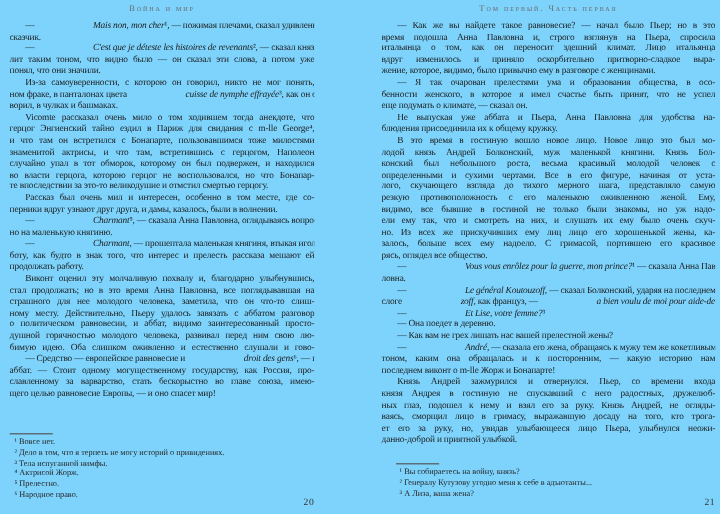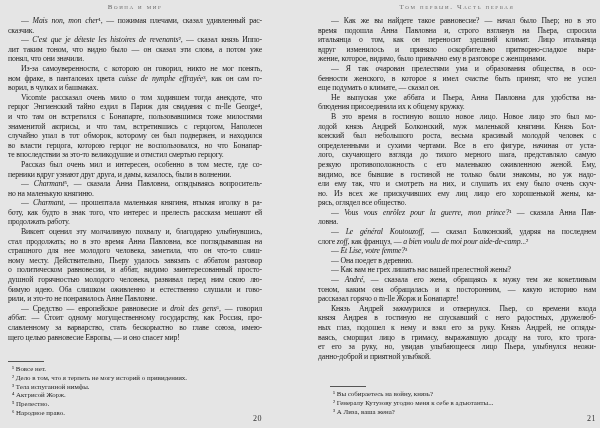--- a/index.html
+++ b/index.html
@@ -1,40 +1,40 @@
 <!DOCTYPE html>
 <html lang="ru"><head>
 <meta charset="utf-8">
 <style>
   html,body { margin:0; padding:0; }
   body {
     width:600px; height:428px; background:#ffffff; overflow:hidden;
     font-family:"Liberation Serif","DejaVu Serif",serif;
   }
-  .spread { position:relative; width:600px; height:428px; background:#e5e5e5; }
+  .spread { position:relative; width:600px; height:428px; background:#7dd3fc; }
 
   .page { position:absolute; top:0; height:428px; }
   .page.left  { left:8px;  width:254px; }
   .page.right { left:318px; width:278px; }
 
   .rhead {
     position:absolute; top:3px; left:0; right:0; text-align:center;
     font-variant:small-caps; letter-spacing:1.6px;
     font-size:7px; color:#6b6b6b; white-space:nowrap;
   }
 
   .bodytext { position:absolute; top:16px; left:0; right:0; }
   .ln {
     height:9.6px; line-height:9.6px; font-size:7.8px; letter-spacing:-0.15px;
     color:#1c1c1c; white-space:nowrap; overflow:hidden;
     text-align:justify; text-align-last:justify;
   }
   .ln.ind  { text-indent:13px; }
   .ln.last { text-align-last:left; }
-  .ln i { font-style:italic; }
+  .ln i { font-style:italic;margin-left:47px; }
 
   .fnblock { position:absolute; left:0; right:0; color:#262626; }
   .page.left  .fnblock { top:361px; }
   .page.right .fnblock { top:386px; }
   .fnrule { width:36px; border-top:1px solid #555; height:0; margin-bottom:3px; }
   .page.right .fnrule { margin-left:12px; }
   .fn { font-size:6.9px; line-height:8.8px; white-space:nowrap; overflow:hidden; }
   .page.left  .fn { padding-left:4px; }
   .page.right .fn { padding-left:15px; }
 
@@ -74,21 +74,20 @@
         <div class="ln ind">— <i>Charmant</i>, — прошептала маленькая княгиня, втыкая иголку в ра-</div>
         <div class="ln">боту, как будто в знак того, что интерес и прелесть рассказа мешают ей</div>
         <div class="ln last">продолжать работу.</div>
         <div class="ln ind">Виконт оценил эту молчаливую похвалу и, благодарно улыбнувшись,</div>
         <div class="ln">стал продолжать; но в это время Анна Павловна, все поглядывавшая на</div>
         <div class="ln">страшного для нее молодого человека, заметила, что он что-то слиш-</div>
         <div class="ln">ному месту. Действительно, Пьеру удалось завязать с аббатом разговор</div>
         <div class="ln">о политическом равновесии, и аббат, видимо заинтересованный просто-</div>
         <div class="ln">душной горячностью молодого человека, развивал перед ним свою лю-</div>
         <div class="ln">бимую идею. Оба слишком оживленно и естественно слушали и гово-</div>
-        <div class="ln last">рили, и это-то не понравилось Анне Павловне.</div>
         <div class="ln ind">— Средство — европейское равновесие и <i>droit des gens</i>⁶, — говорил</div>
         <div class="ln">аббат. — Стоит одному могущественному государству, как Россия, про-</div>
         <div class="ln">славленному за варварство, стать бескорыстно во главе союза, имею-</div>
         <div class="ln last">щего целью равновесие Европы, — и оно спасет мир!</div>
       </div>
     <div class="fnblock">
       <div class="fnrule"></div>
       <div>
 
       <div class="fn">¹ Вовсе нет.</div>
@@ -118,31 +117,32 @@
         <div class="ln last">блюдения присоединила их к общему кружку.</div>
         <div class="ln ind">В это время в гостиную вошло новое лицо. Новое лицо это был мо-</div>
         <div class="ln">лодой князь Андрей Болконский, муж маленькой княгини. Князь Бол-</div>
         <div class="ln">конский был небольшого роста, весьма красивый молодой человек с</div>
         <div class="ln">определенными и сухими чертами. Все в его фигуре, начиная от уста-</div>
         <div class="ln">лого, скучающего взгляда до тихого мерного шага, представляло самую</div>
         <div class="ln">резкую противоположность с его маленькою оживленною женой. Ему,</div>
         <div class="ln">видимо, все бывшие в гостиной не только были знакомы, но уж надо-</div>
         <div class="ln">ели ему так, что и смотреть на них, и слушать их ему было очень скуч-</div>
         <div class="ln">но. Из всех же прискучивших ему лиц лицо его хорошенькой жены, ка-</div>
+        <div class="ln">залось, больше всех ему надоело. С гримасой, портившею его красивое</div>
         <div class="ln last">рясь, оглядел все общество.</div>
         <div class="ln ind">— <i>Vous vous enrôlez pour la guerre, mon prince?</i>¹ — сказала Анна Пав-</div>
         <div class="ln last">ловна.</div>
         <div class="ln ind">— <i>Le général Koutouzoff</i>, — сказал Болконский, ударяя на последнем</div>
         <div class="ln last">слоге <i>zoff</i>, как француз, — <i>a bien voulu de moi pour aide-de-camp...</i>²</div>
         <div class="ln ind last">— <i>Et Lise, votre femme?</i>³</div>
         <div class="ln ind last">— Она поедет в деревню.</div>
         <div class="ln ind last">— Как вам не грех лишать нас вашей прелестной жены?</div>
         <div class="ln ind">— <i>André</i>, — сказала его жена, обращаясь к мужу тем же кокетливым</div>
         <div class="ln">тоном, каким она обращалась и к посторонним, — какую историю нам</div>
-        <div class="ln last">рассказал горячо о m-lle Жорж и Бонапарте!</div>
+        <div class="ln last">последнем виконт о m-lle Жорж и Бонапарте!</div>
         <div class="ln ind">Князь Андрей зажмурился и отвернулся. Пьер, со времени входа</div>
         <div class="ln">князя Андрея в гостиную не спускавший с него радостных, дружелюб-</div>
         <div class="ln">ных глаз, подошел к нему и взял его за руку. Князь Андрей, не огляды-</div>
         <div class="ln">ваясь, сморщил лицо в гримасу, выражавшую досаду на того, кто трога-</div>
         <div class="ln">ет его за руку, но, увидав улыбающееся лицо Пьера, улыбнулся неожи-</div>
         <div class="ln last">данно-доброй и приятной улыбкой.</div>
       </div>
     <div class="fnblock">
       <div class="fnrule"></div>
       <div>

